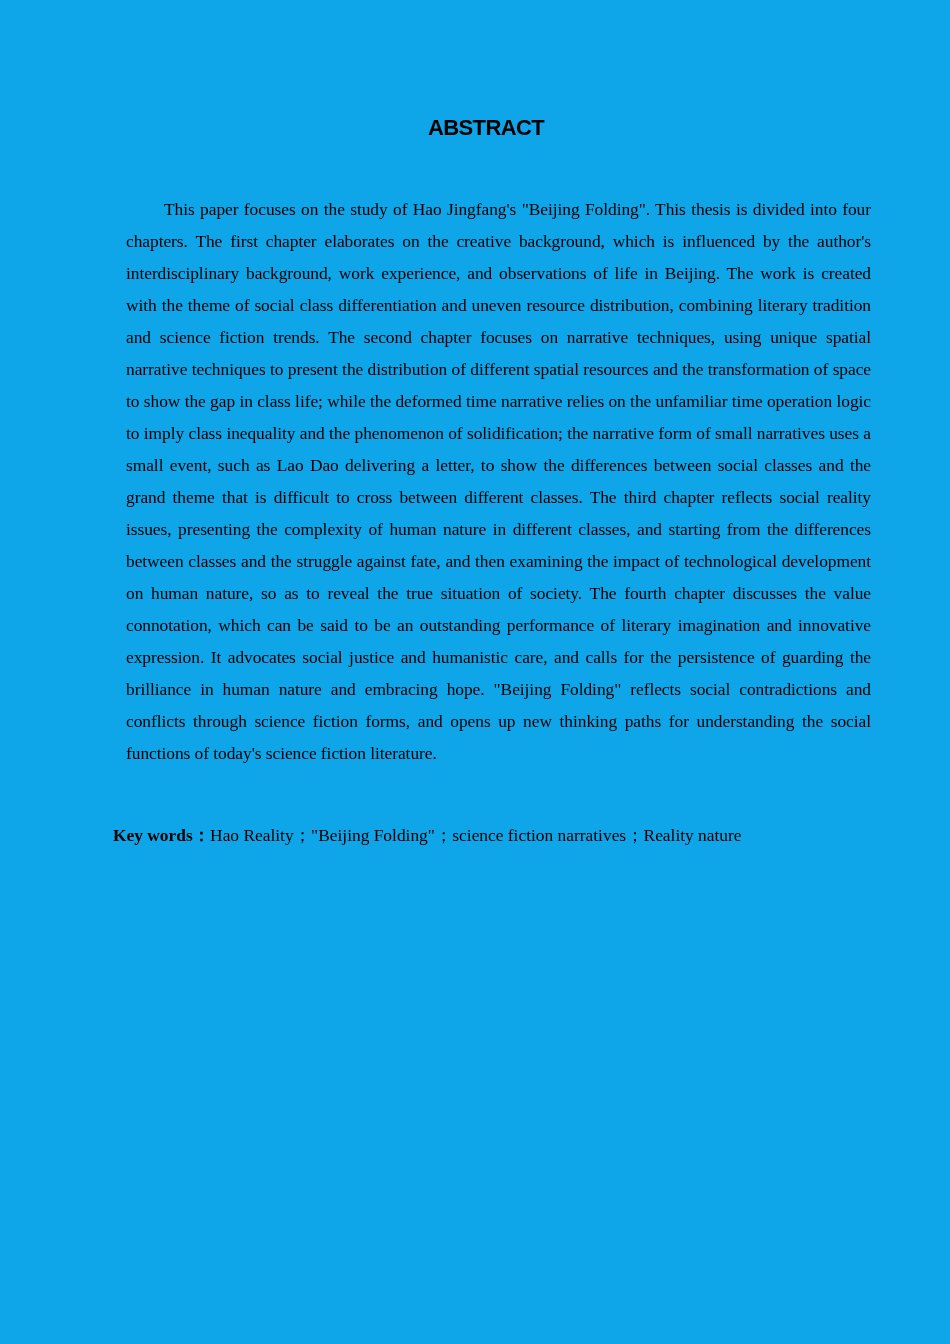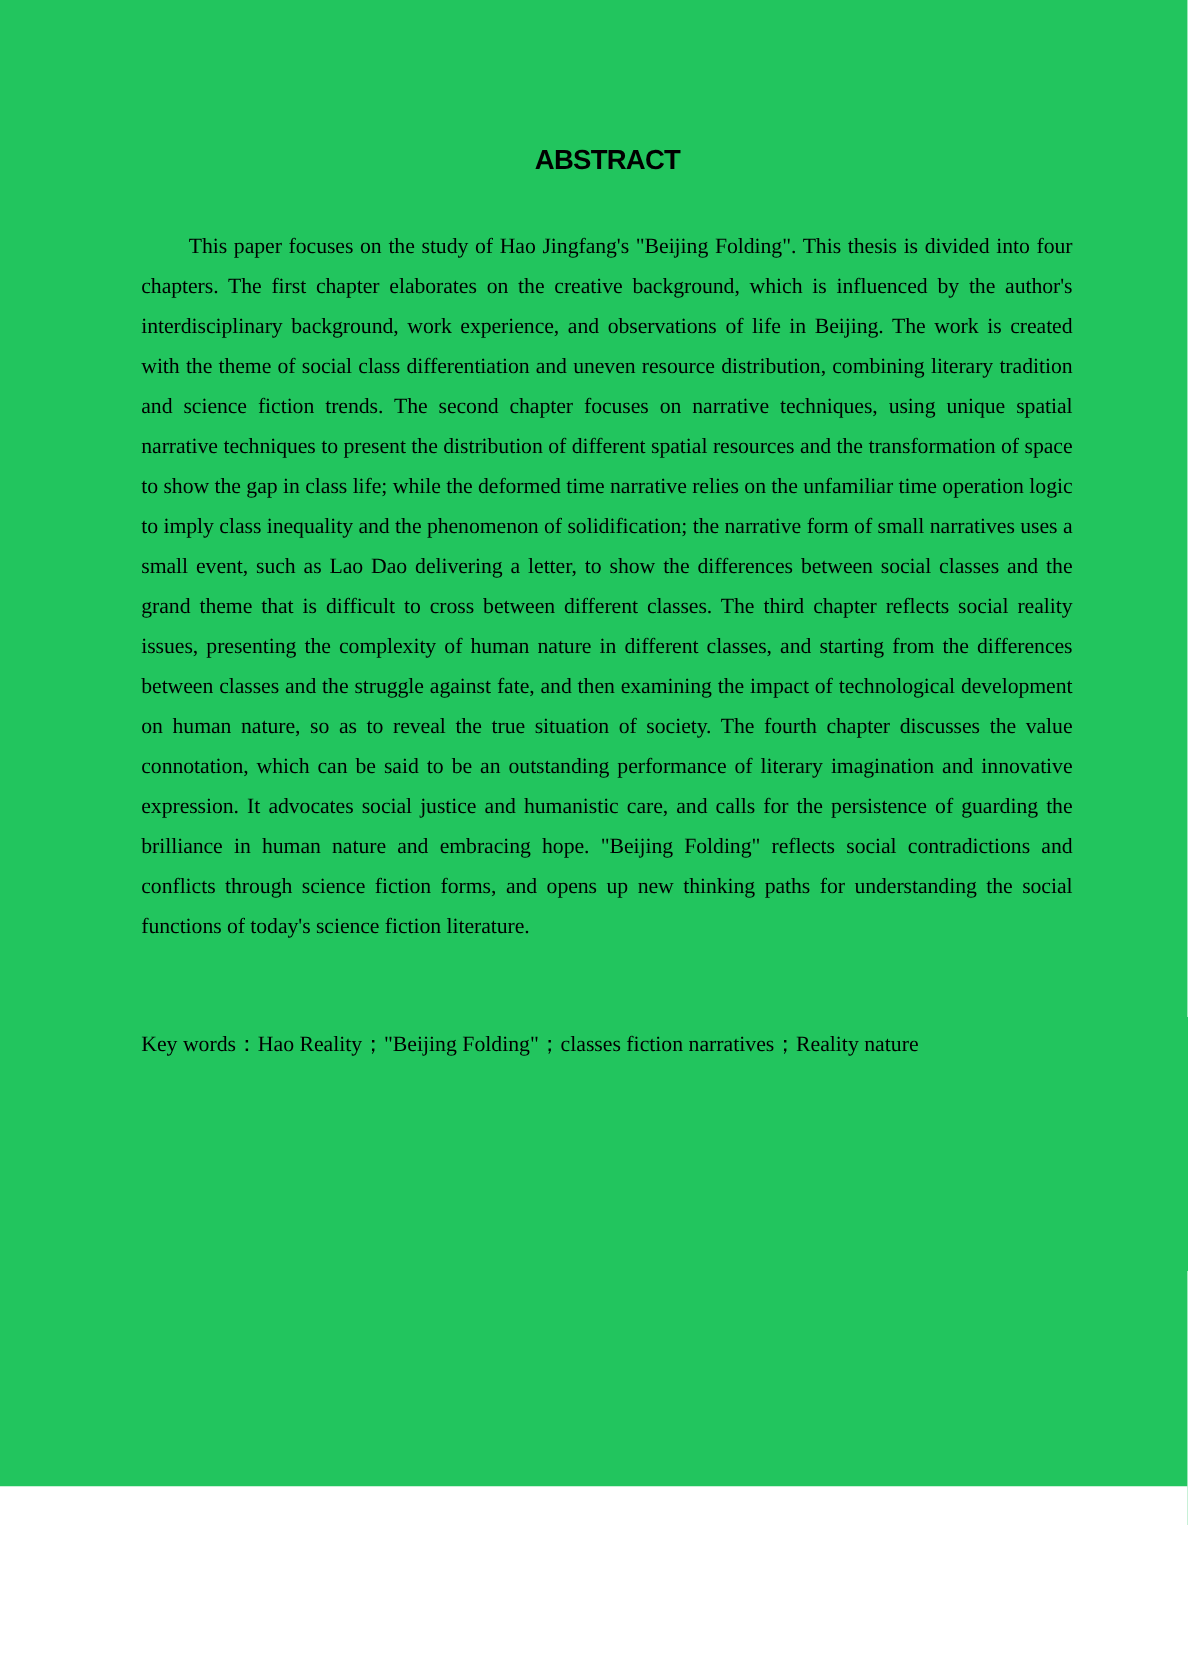--- a/index.html
+++ b/index.html
@@ -1,37 +1,37 @@
 <!DOCTYPE html>
 <html><head>
 <meta charset="utf-8">
 <style>
   html, body { margin: 0; padding: 0; background: #ffffff; }
   body { width: 950px; height: 1344px; position: relative; overflow: hidden; }
-  .page { position: absolute; left: 0; top: 0; width: 950px; height: 1189px; background: #22c55e; }
+  .page { position: absolute; left: 0; top: 0; width: 950px; height: 1344px; background: #0ea5e9; }
   .title {
     position: absolute; left: 0; top: 115px; width: 972px; text-align: center;
     font-family: "Liberation Sans", sans-serif; font-weight: bold; font-size: 22px;
     color: #000; letter-spacing: -0.6px; margin: 0;
   }
   .body-text {
     position: absolute; left: 113px; top: 180px; width: 745px;
     font-family: "Liberation Serif", serif; font-size: 17.4px; line-height: 32px;
-    color: #000; text-align: justify; margin: 0; text-indent: 38px;
+    color: #000; text-align: justify; margin: 13px; text-indent: 38px;
     letter-spacing: -0.05px;
   }
   .keywords {
     position: absolute; left: 113px; top: 819px; width: 760px;
     font-family: "Liberation Serif", serif; font-size: 17.4px; line-height: 32px;
     color: #000; margin: 0; white-space: nowrap;
   }
-  .kw-label { font-weight: normal; }
+  .kw-label { font-weight: bold; }
 </style>
 </head>
 <body>
 
 <div class="page">
   <h1 class="title">ABSTRACT</h1>
   <p class="body-text">This paper focuses on the study of Hao Jingfang's "Beijing Folding". This thesis is divided into four chapters. The first chapter elaborates on the creative background, which is influenced by the author's interdisciplinary background, work experience, and observations of life in Beijing. The work is created with the theme of social class differentiation and uneven resource distribution, combining literary tradition and science fiction trends. The second chapter focuses on narrative techniques, using unique spatial narrative techniques to present the distribution of different spatial resources and the transformation of space to show the gap in class life; while the deformed time narrative relies on the unfamiliar time operation logic to imply class inequality and the phenomenon of solidification; the narrative form of small narratives uses a small event, such as Lao Dao delivering a letter, to show the differences between social classes and the grand theme that is difficult to cross between different classes. The third chapter reflects social reality issues, presenting the complexity of human nature in different classes, and starting from the differences between classes and the struggle against fate, and then examining the impact of technological development on human nature, so as to reveal the true situation of society. The fourth chapter discusses the value connotation, which can be said to be an outstanding performance of literary imagination and innovative expression. It advocates social justice and humanistic care, and calls for the persistence of guarding the brilliance in human nature and embracing hope. "Beijing Folding" reflects social contradictions and conflicts through science fiction forms, and opens up new thinking paths for understanding the social functions of today's science fiction literature.</p>
   <p class="keywords">
-    <span class="kw-label">Key words：</span><span>Hao Reality</span><span>；</span><span>"Beijing Folding"</span><span>；</span><span>classes fiction narratives</span><span>；</span><span>Reality nature</span>
+    <span class="kw-label">Key words：</span><span>Hao Reality</span><span>；</span><span>"Beijing Folding"</span><span>；</span><span>science fiction narratives</span><span>；</span><span>Reality nature</span>
   </p>
 </div>
 
 </body></html>

